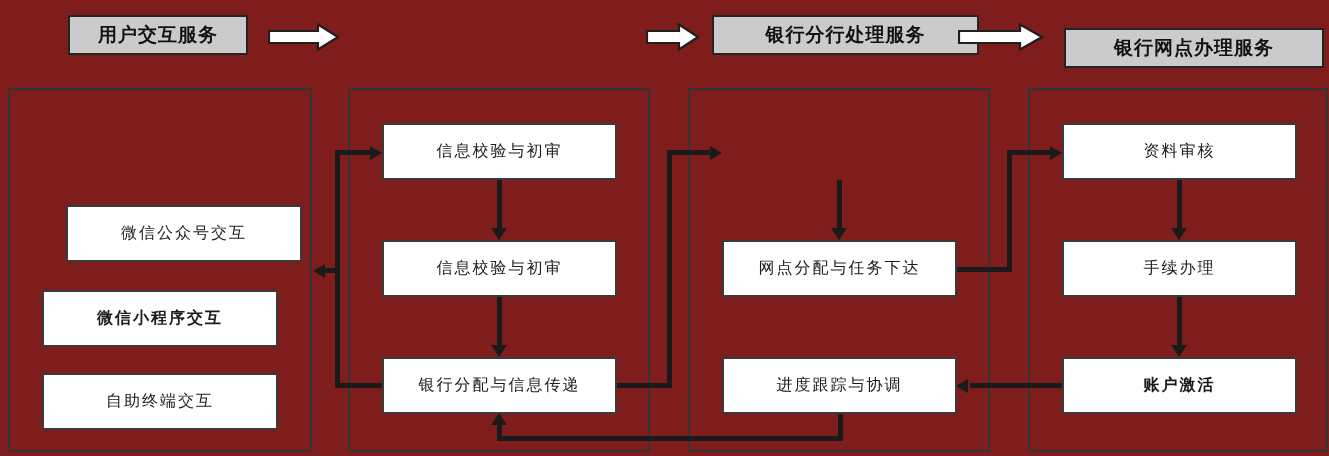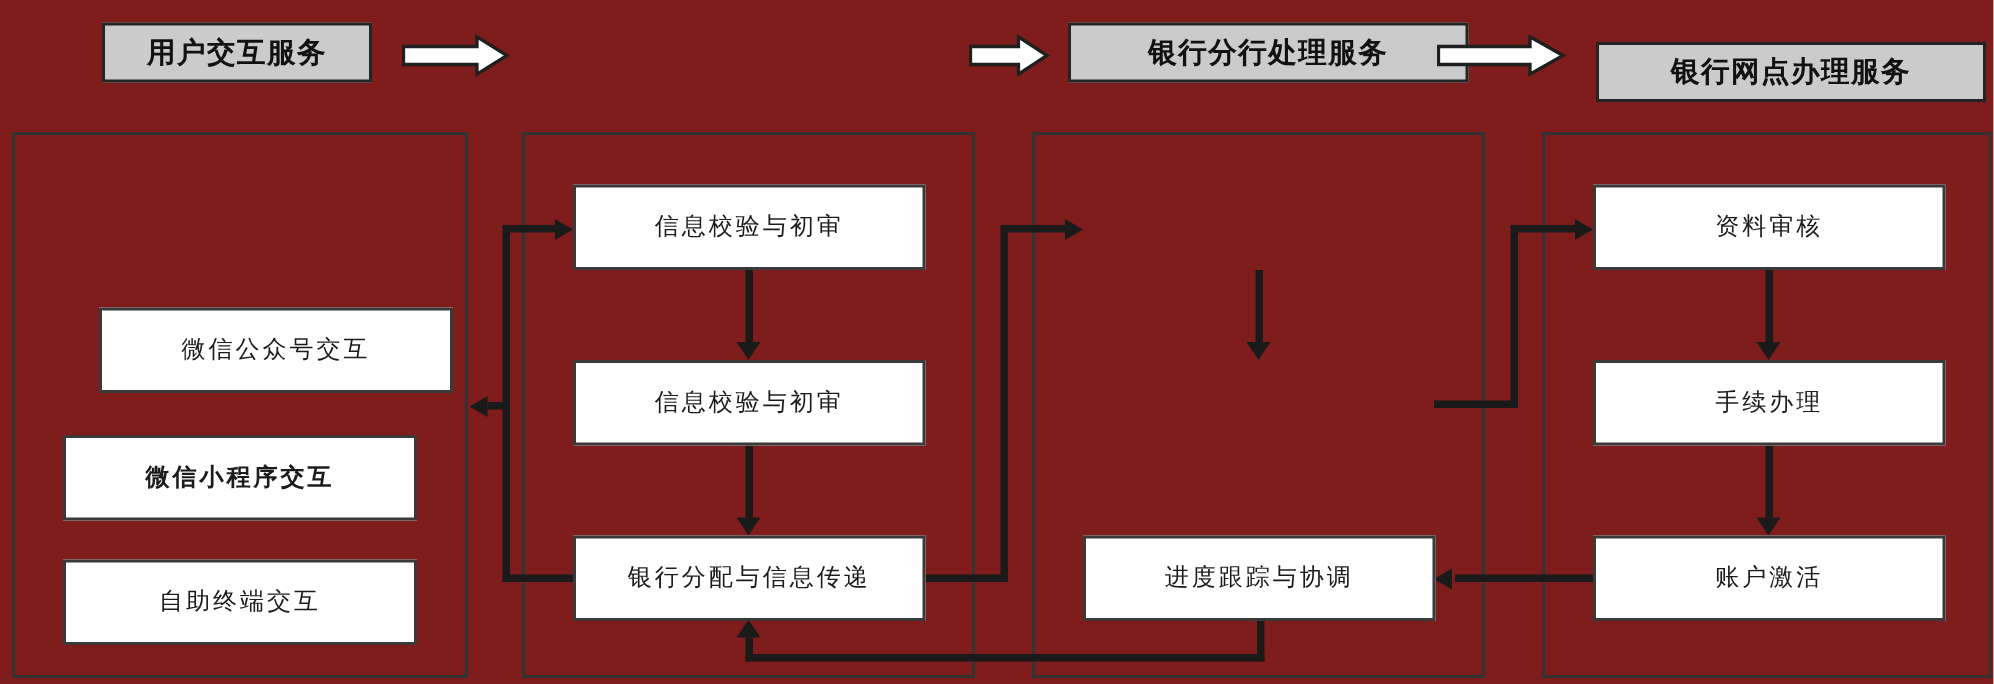--- a/index.html
+++ b/index.html
@@ -67,25 +67,26 @@
   <div class="panel" style="left:1028px;top:88px;width:300px;height:364px;"></div>
 
   <div class="node node-wide" style="left:42px;top:205px;margin-left:24px;">微信公众号交互</div>
   <div class="node node-wide" style="left:42px;top:290px;font-weight:bold;">微信小程序交互</div>
   <div class="node node-wide" style="left:42px;top:373px;">自助终端交互</div>
 
   <div class="node" style="left:382px;top:123px;">信息校验与初审</div>
   <div class="node" style="left:382px;top:240px;">信息校验与初审</div>
   <div class="node" style="left:382px;top:357px;">银行分配与信息传递</div>
 
+  <div class="node" style="left:722px;top:240px;">网点分配与任务下达</div>
   <div class="node" style="left:722px;top:357px;">进度跟踪与协调</div>
 
   <div class="node" style="left:1062px;top:240px;">手续办理</div>
   <div class="node" style="left:1062px;top:123px;">资料审核</div>
-  <div class="node" style="left:1062px;top:357px;">账户激活</div>
+  <div class="node" style="left:1062px;top:357px;font-weight:bold;">账户激活</div>
 
   <div class="seg" style="left:497px;top:180px;width:5px;height:48px;"></div>
   <div class="ah ah-down" style="left:491px;top:228px;"></div>
 
   <div class="seg" style="left:497px;top:297px;width:5px;height:48px;"></div>
   <div class="ah ah-down" style="left:491px;top:345px;"></div>
 
   <div class="seg" style="left:837px;top:180px;width:5px;height:48px;"></div>
   <div class="ah ah-down" style="left:831px;top:228px;"></div>
 

